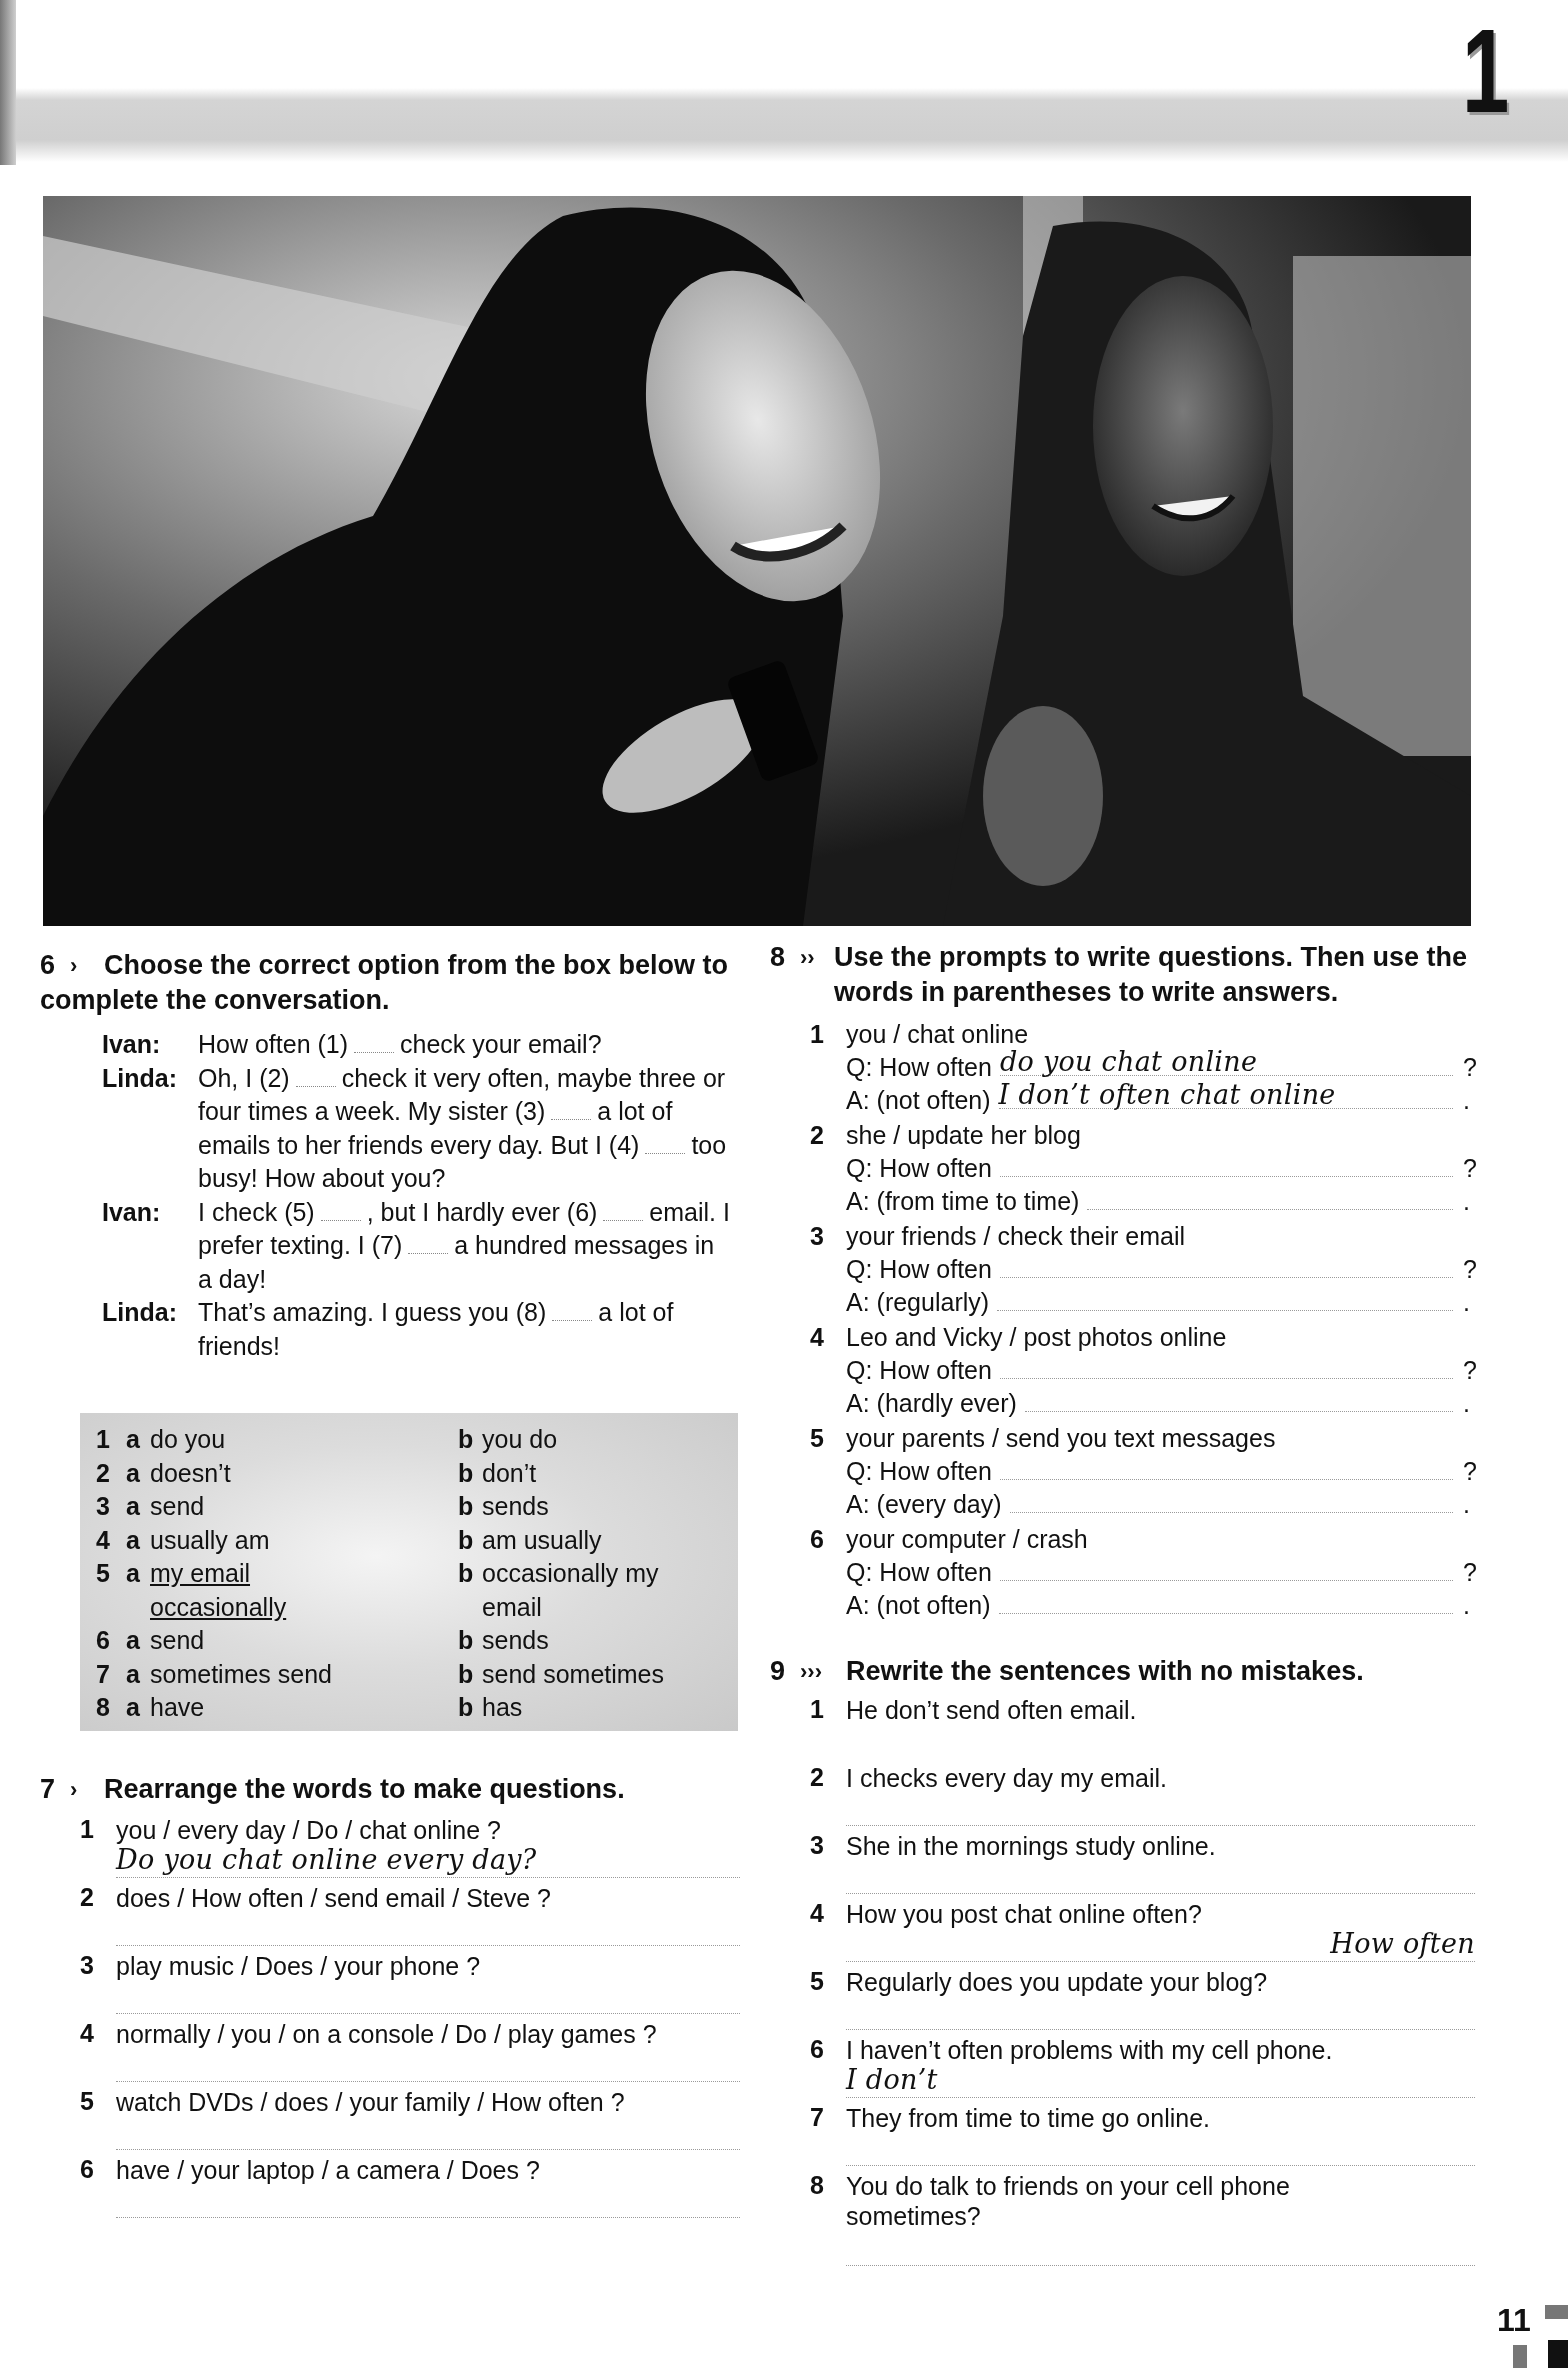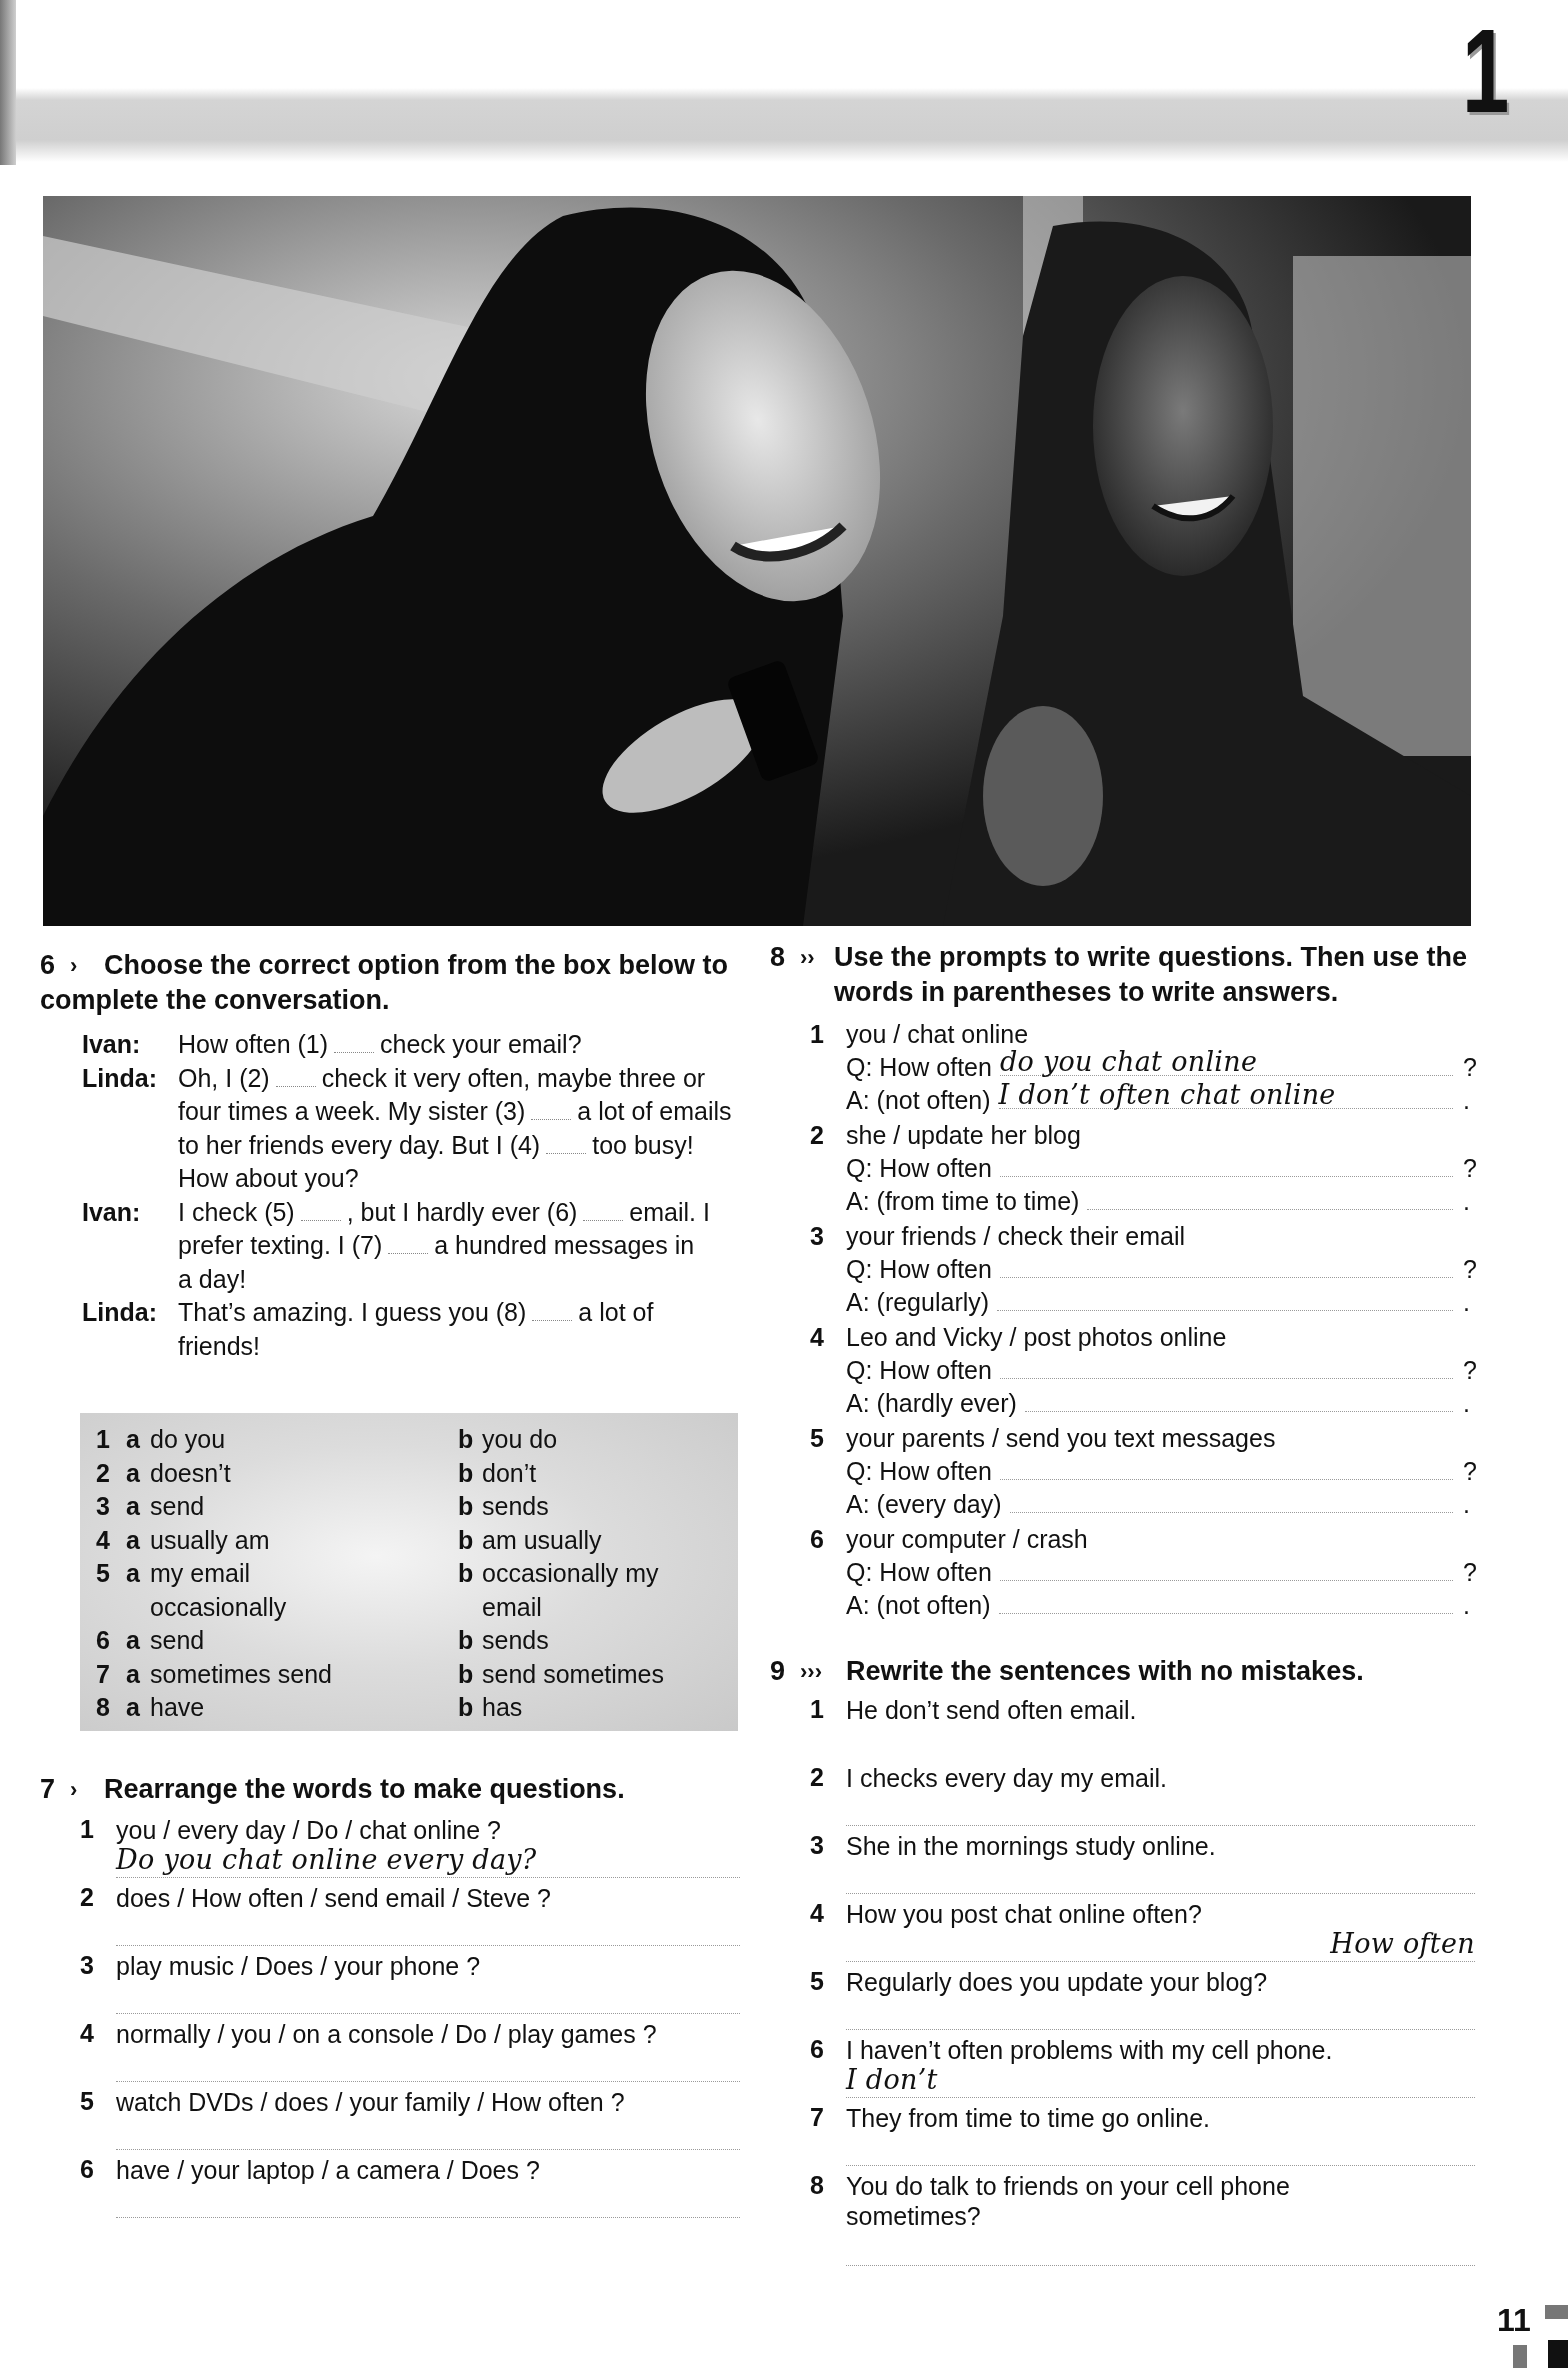--- a/index.html
+++ b/index.html
@@ -26,21 +26,21 @@
     background:#2a2a2a;
   }
   .photo svg { display:block; }
   .col { position:absolute; }
   .col-left { left:40px; top:948px; width:700px; }
   .col-right { left:770px; top:940px; width:705px; }
   .ex-head { display:flex; font-weight:bold; font-size:27px; line-height:35px; }
   .ex-num { width:30px; flex:none; }
   .ex-arrow { width:34px; flex:none; font-size:22px; }
   .ex-title { flex:1; }
-  .dialog { margin-top:10px; margin-left:42px; font-size:25px; line-height:33.5px; }
+  .dialog { margin-top:10px; margin-left:62px; font-size:25px; line-height:33.5px; }
   .dialog-row { display:flex; }
   .speaker { width:96px; flex:none; font-weight:bold; }
   .speech { flex:1; }
   .blank { display:inline-block; border-bottom:1px dotted #888; width:40px; height:22px; vertical-align:baseline; margin:0 6px; }
   .options-box {
     position:absolute; left:80px; top:1413px; width:658px; height:318px;
     background:radial-gradient(ellipse at 45% 45%, #f4f4f4 0%, #dcdcdc 45%, #c9c9c9 100%);
     font-size:25px; line-height:33.5px;
   }
   .opt-col { position:absolute; top:10px; }
@@ -162,21 +162,21 @@
         <span class="opt-t">send</span>
       </div>
     <div class="opt-row">
         <span class="opt-n">4</span>
         <span class="opt-l">a</span>
         <span class="opt-t">usually am</span>
       </div>
     <div class="opt-row">
         <span class="opt-n">5</span>
         <span class="opt-l">a</span>
-        <span class="opt-t" style="max-width:170px;">my email occasionally</span>
+        <span class="opt-t" style="max-width:170px;text-decoration:underline;">my email occasionally</span>
       </div>
     <div class="opt-row">
         <span class="opt-n">6</span>
         <span class="opt-l">a</span>
         <span class="opt-t">send</span>
       </div>
     <div class="opt-row">
         <span class="opt-n">7</span>
         <span class="opt-l">a</span>
         <span class="opt-t">sometimes send</span>

